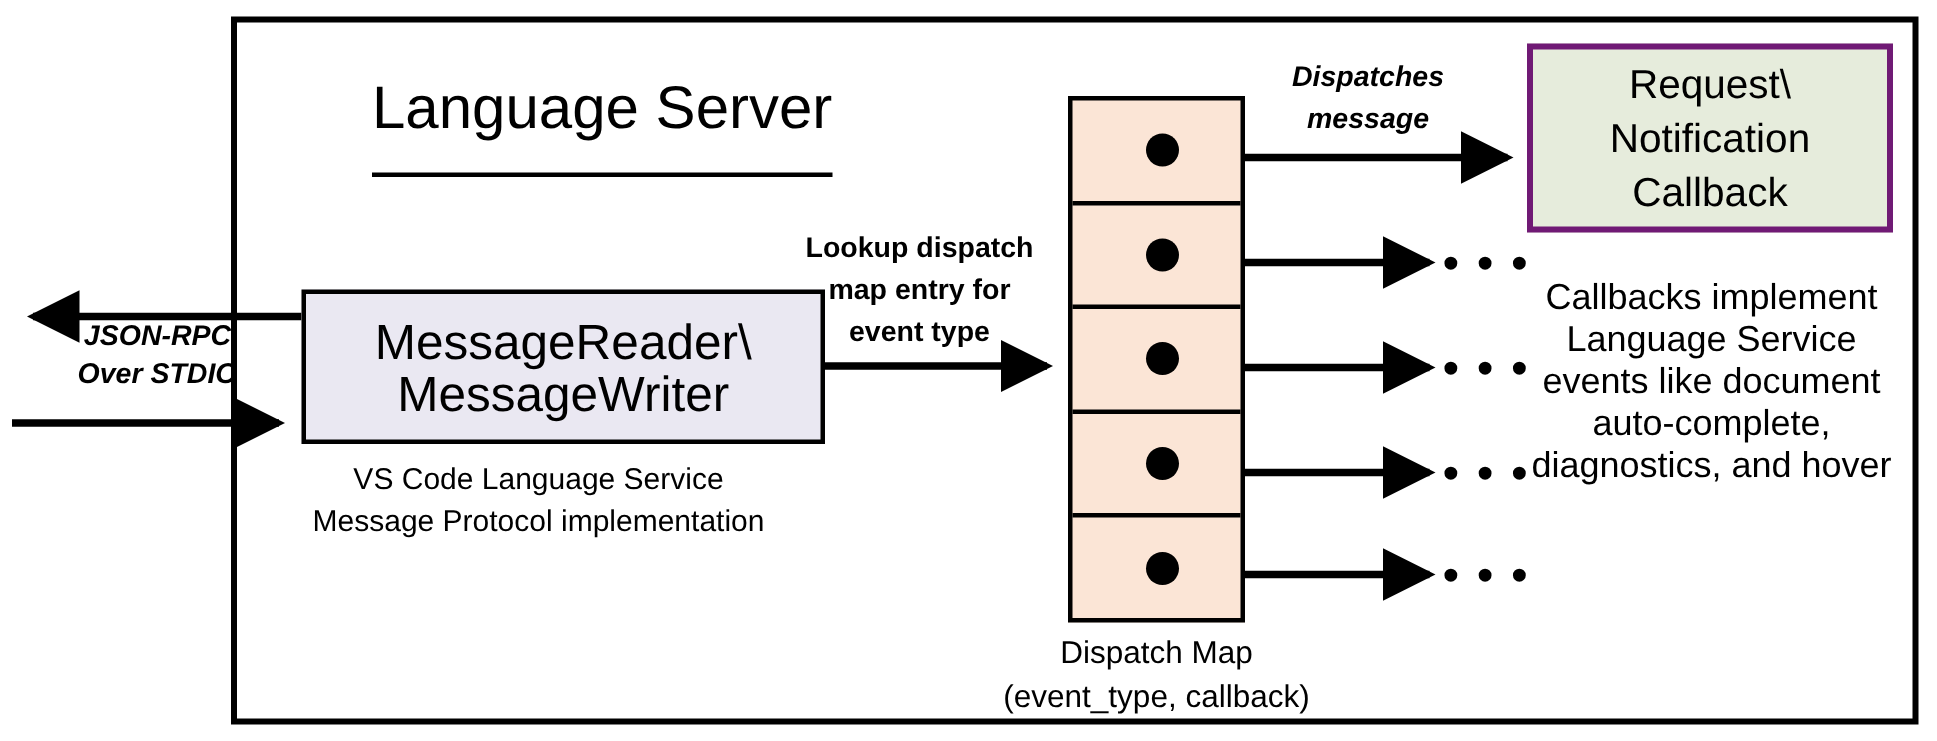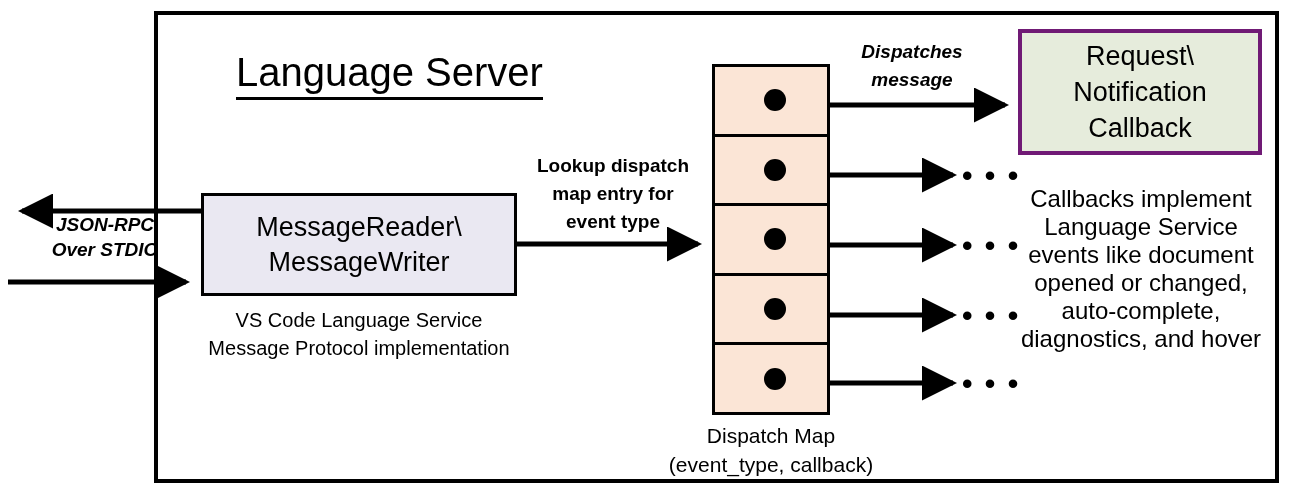--- a/index.html
+++ b/index.html
@@ -25,55 +25,55 @@
     left: 154px;
     top: 11px;
     width: 1125px;
     height: 472px;
     border: 4px solid #000000;
     box-sizing: border-box;
   }
 
   
   #server-title {
-    left: 236px;
+    left: 248px;
     top: 48px;
     font-size: 40px;
     line-height: 48px;
     white-space: nowrap;
     border-bottom: 3px solid #000;
-    padding-bottom: 1px;
+    padding-bottom: 19px;
   }
 
   
   #jsonrpc-label {
     left: 30px;
     top: 212px;
     width: 150px;
     text-align: center;
     font-style: italic;
     font-weight: bold;
     font-size: 19px;
     line-height: 25px;
   }
 
   
   #reader-box {
     left: 201px;
     top: 193px;
-    width: 316px;
+    width: 349px;
     height: 103px;
     background: #eae8f2;
     border: 3px solid #000;
     box-sizing: border-box;
     display: flex;
     flex-direction: column;
     align-items: center;
     justify-content: center;
-    font-size: 27px;
+    font-size: 33px;
     line-height: 35px;
     text-align: center;
   }
   #reader-caption {
     left: 196px;
     top: 306px;
     width: 326px;
     text-align: center;
     font-size: 20px;
     line-height: 28px;
@@ -288,18 +288,17 @@
 
   <div class="abs" id="callback-box">
     <div>Request\</div>
     <div>Notification</div>
     <div>Callback</div>
   </div>
   <div class="abs" id="callback-caption">
     <div>Callbacks implement</div>
     <div>Language Service</div>
     <div>events like document</div>
-    <div>opened or changed,</div>
     <div>auto-complete,</div>
     <div>diagnostics, and hover</div>
   </div>
 
 </div>
 
 </body></html>

